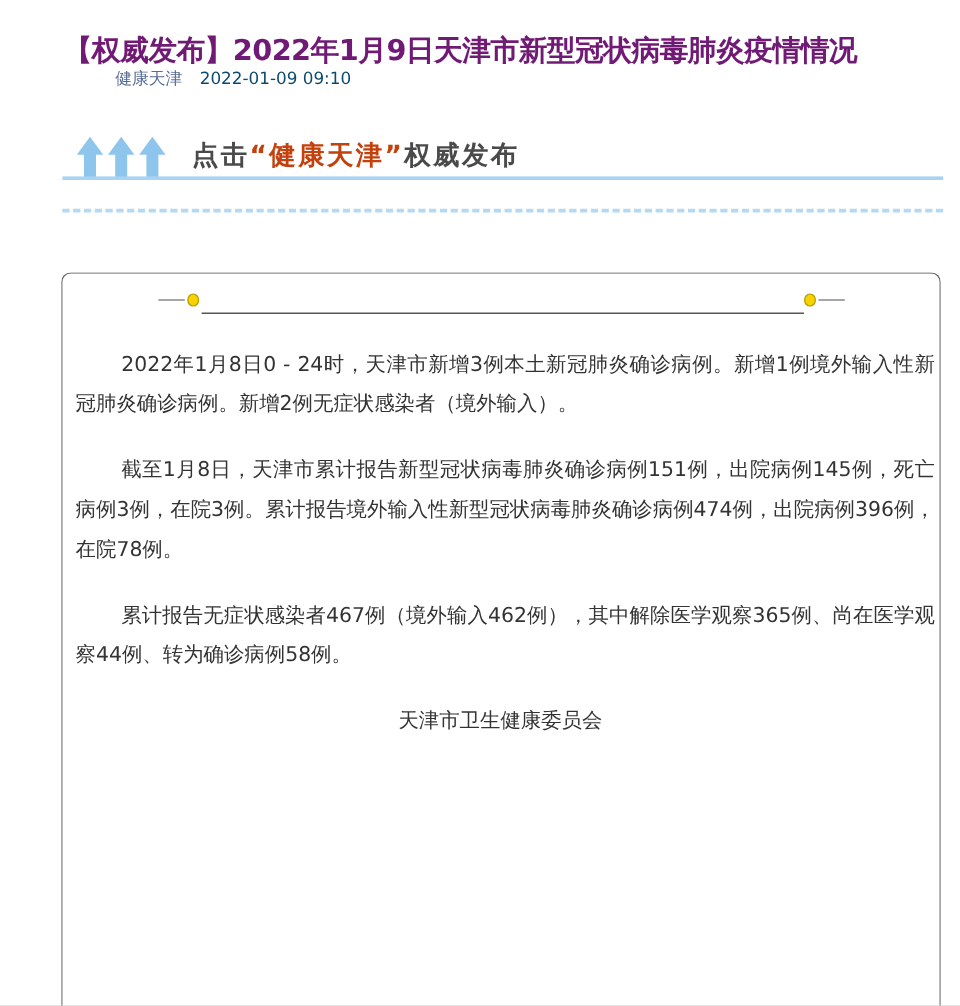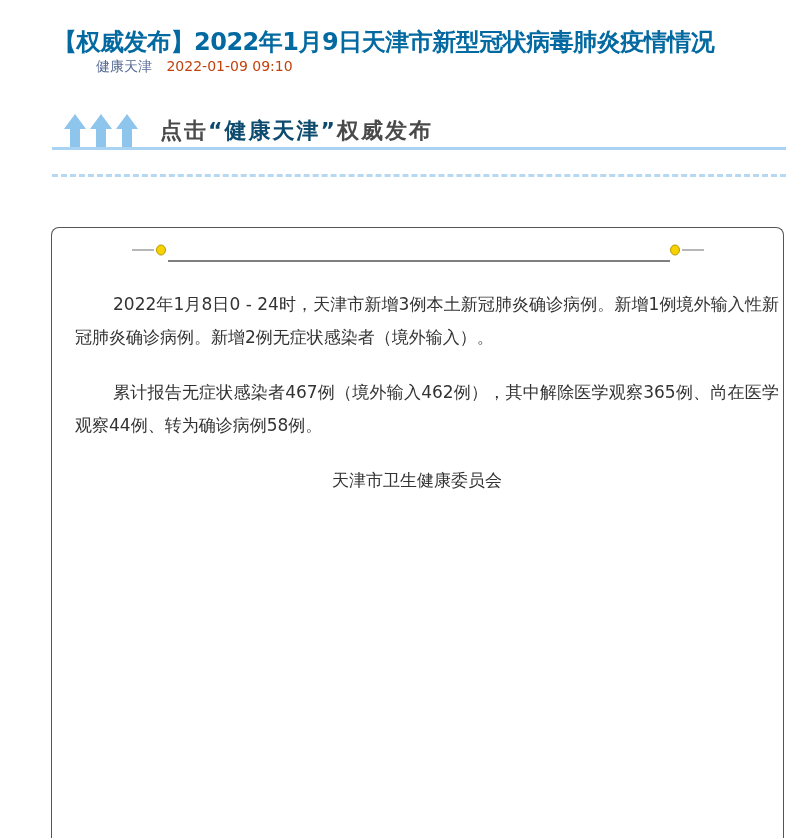--- a/index.html
+++ b/index.html
@@ -14,35 +14,35 @@
       overflow: hidden;
       font-family: "DejaVu Sans", "Liberation Sans", sans-serif;
       color: #333333;
     }
     .title {
       position: absolute;
       left: 53px;
       top: 10px;
       font-size: 24px;
       font-weight: bold;
-      color: #0369a1;
+      color: #701a75;
       letter-spacing: -0.5px;
       white-space: nowrap;
       line-height: 32px;
     }
     .meta {
       position: absolute;
       left: 54px;
       top: 56px;
       font-size: 14px;
       line-height: 20px;
       white-space: nowrap;
     }
     .meta .account { color: #576b95; margin-left: 42px; }
-    .meta .time { color: #c2410c; margin-left: 10px; }
+    .meta .time { color: #0c4a6e; margin-left: 10px; }
 
     
     .banner {
       position: absolute;
       left: 52px;
       top: 112px;
       width: 734px;
       height: 40px;
     }
     .banner .arrows {
@@ -57,21 +57,21 @@
       left: 108px;
       top: 4px;
       font-size: 22px;
       font-weight: bold;
       color: #4a4a4a;
       white-space: nowrap;
       letter-spacing: 2px;
       line-height: 30px;
     }
     .banner .banner-text .hl {
-      color: #0c4a6e;
+      color: #c2410c;
     }
     .banner .solid-line {
       position: absolute;
       left: 0;
       top: 35px;
       width: 734px;
       height: 3px;
       background: #a9d3f2;
     }
     .dashed-line {
@@ -105,21 +105,21 @@
     .paragraphs {
       position: absolute;
       left: 57px;
       top: 288px;
       width: 722px;
       font-size: 17px;
       line-height: 33px;
       color: #333333;
     }
     .p {
-      margin: 0 0 22px 18px;
+      margin: 0 0 22px 6px;
       text-indent: 38px;
       text-align: justify;
     }
     .sign {
       text-align: center;
       margin: 0;
       padding-right: 2px;
     }
     .sign-block { margin-bottom: 22px; }
   </style>
@@ -157,17 +157,18 @@
 <svg class="card-deco" viewBox="0 0 578 20" xmlns="http://www.w3.org/2000/svg">
   <line x1="2" y1="7" x2="24" y2="7" stroke="#888888" stroke-width="1.2"></line>
   <ellipse cx="31" cy="7" rx="4.5" ry="5" fill="#f7d200" stroke="#b59a00" stroke-width="1"></ellipse>
   <line x1="38" y1="18" x2="540" y2="18" stroke="#555555" stroke-width="1.3"></line>
   <ellipse cx="545" cy="7" rx="4.5" ry="5" fill="#f7d200" stroke="#b59a00" stroke-width="1"></ellipse>
   <line x1="552" y1="7" x2="574" y2="7" stroke="#888888" stroke-width="1.2"></line>
 </svg>
 
 <div class="paragraphs">
   <p class="p">2022年1月8日0 - 24时，天津市新增3例本土新冠肺炎确诊病例。新增1例境外输入性新冠肺炎确诊病例。新增2例无症状感染者（境外输入）。</p>
+  <p class="p">截至1月8日，天津市累计报告新型冠状病毒肺炎确诊病例151例，出院病例145例，死亡病例3例，在院3例。累计报告境外输入性新型冠状病毒肺炎确诊病例474例，出院病例396例，在院78例。</p>
   <p class="p">累计报告无症状感染者467例（境外输入462例），其中解除医学观察365例、尚在医学观察44例、转为确诊病例58例。</p>
   <div class="sign-block">
     <p class="sign">天津市卫生健康委员会</p>
   </div>
 </div>
 
 </body></html>

